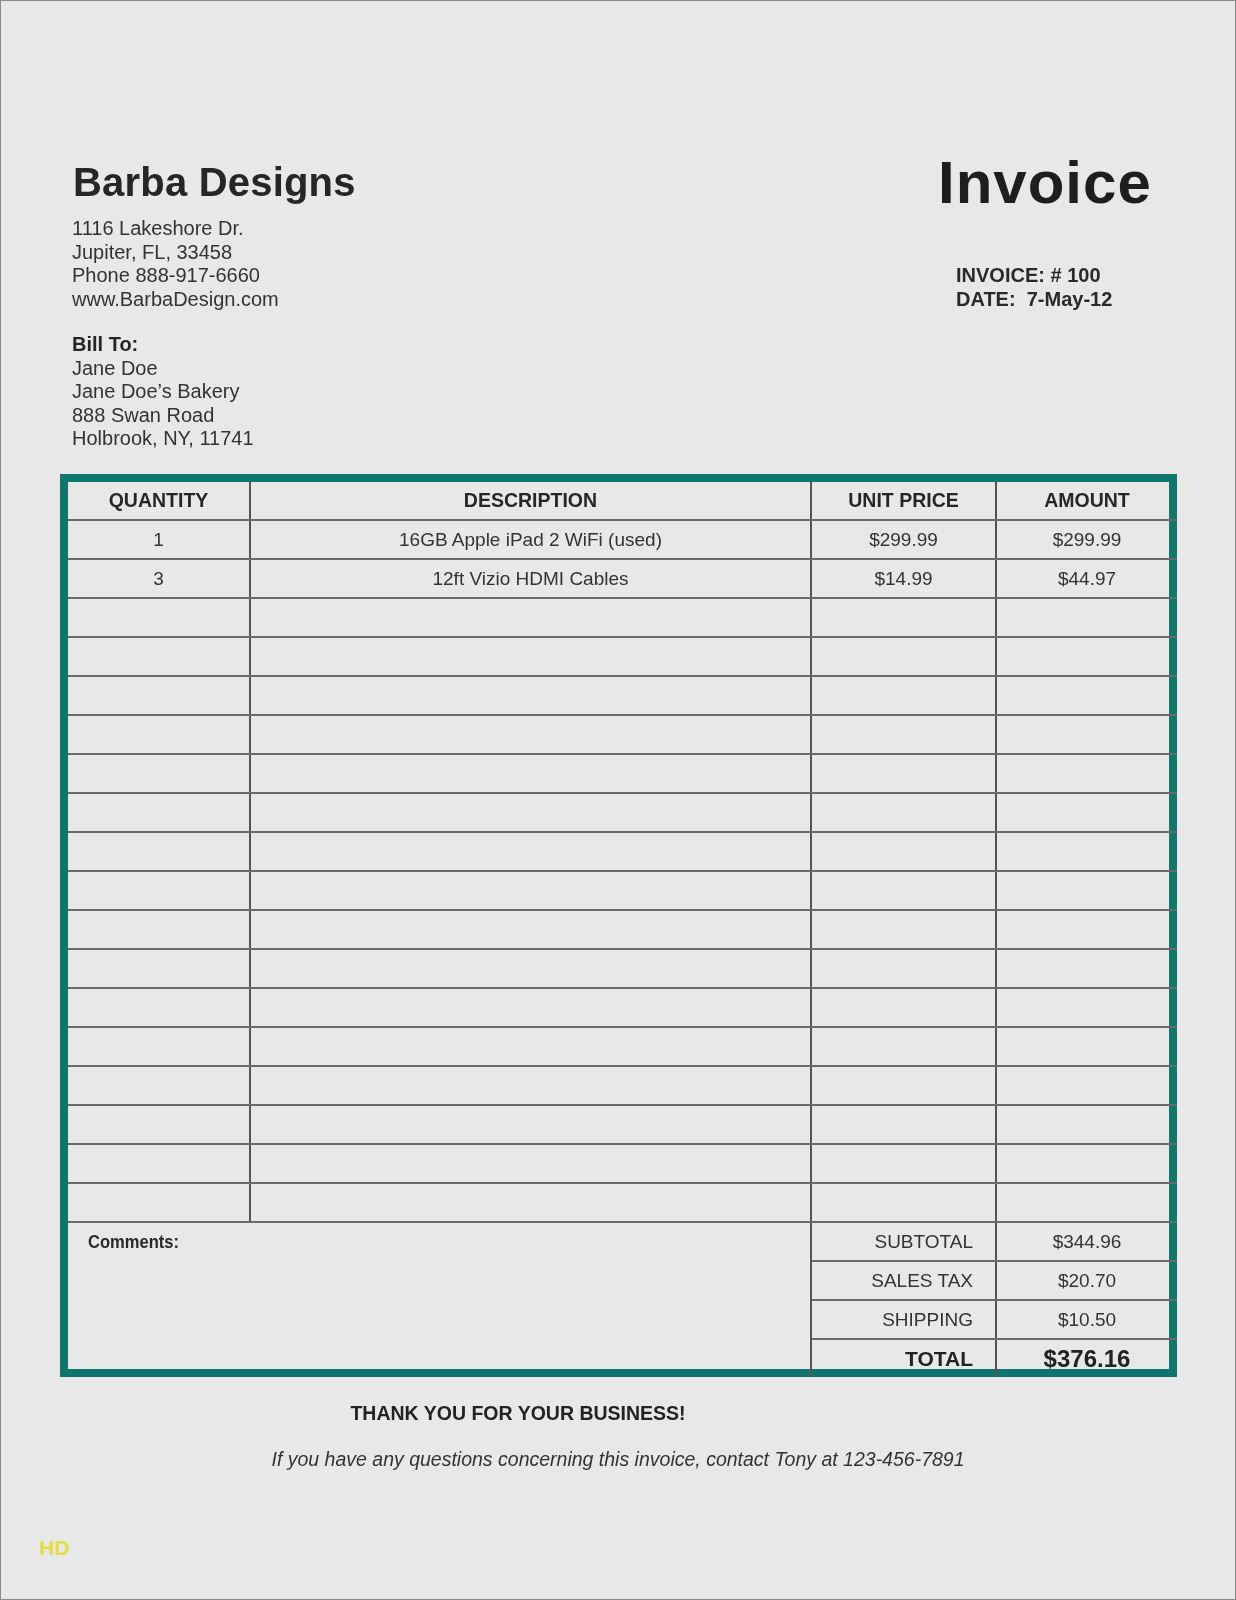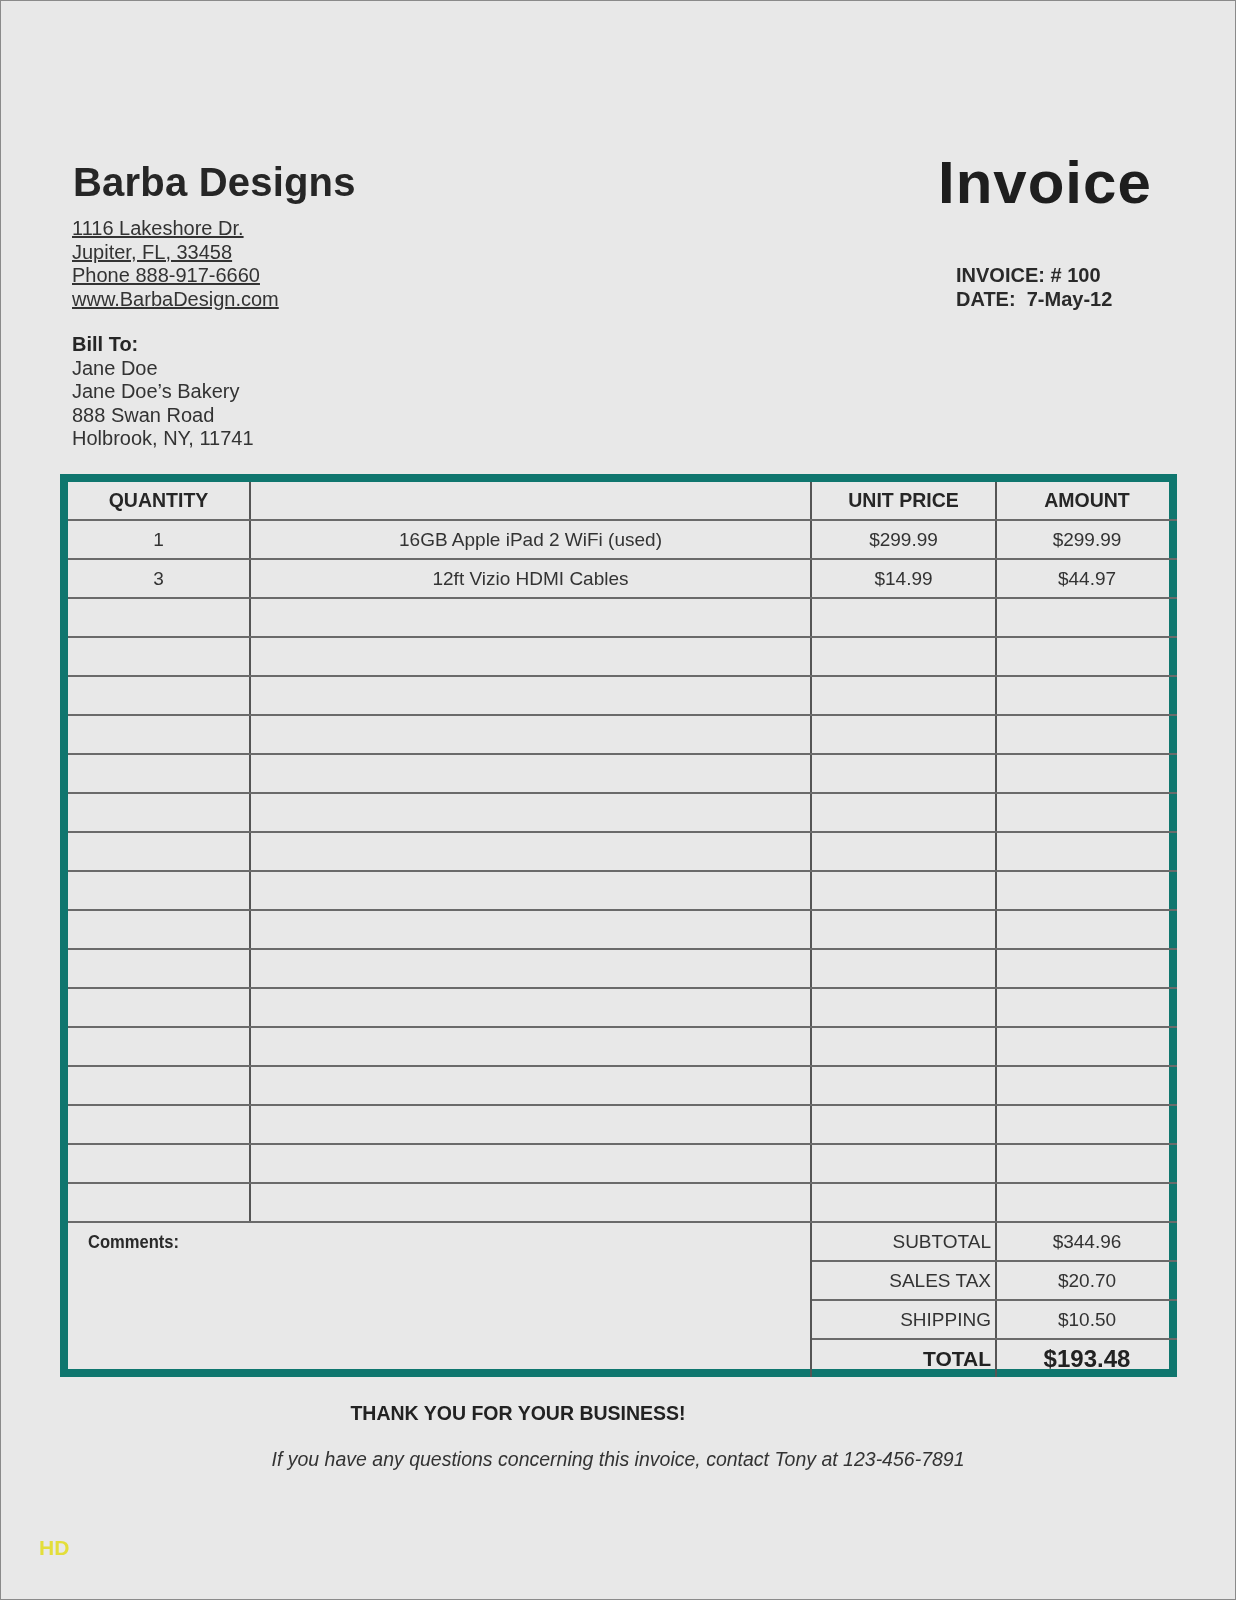--- a/index.html
+++ b/index.html
@@ -12,21 +12,21 @@
   .page-frame {
     position: absolute; left: 0; top: 0; width: 1234px; height: 1598px;
     border: 1px solid #8a8a8a;
   }
   .company-name {
     position: absolute; left: 73px; top: 160px;
     font-size: 40px; font-weight: bold; color: #262626; letter-spacing: 0.2px;
   }
   .company-lines {
     position: absolute; left: 72px; top: 217px;
-    font-size: 20px; line-height: 23.5px; color: #333; text-decoration: underline;
+    font-size: 20px; line-height: 23.5px; color: #333;
   }
   .invoice-title {
     position: absolute; left: 938px; top: 148px;
     font-size: 60px; font-weight: 900; color: #1e1e1e; letter-spacing: 1px;
   }
   .invoice-meta {
     position: absolute; left: 956px; top: 264px;
     font-size: 20px; font-weight: bold; line-height: 23.5px; color: #2a2a2a;
   }
   .meta-row { white-space: pre; }
@@ -40,21 +40,21 @@
     position: absolute; left: 60px; top: 474px; width: 1117px; height: 903px;
     box-sizing: border-box; border: 8px solid #0f766e;
   }
   .hline { position: absolute; height: 2px; background: #6a6a6a; }
   .vline { position: absolute; width: 2px; background: #555; }
   .cell {
     position: absolute; display: flex; align-items: center; justify-content: center;
     font-size: 19px; color: #333; white-space: nowrap;
   }
   .cell.head { font-weight: bold; color: #262626; font-size: 19.5px; }
-  .cell.label-right { justify-content: flex-end; padding-right: 22px; box-sizing: border-box; margin-left: 18px; }
+  .cell.label-right { justify-content: flex-end; padding-right: 22px; box-sizing: border-box; }
   .cell.total { font-weight: bold; font-size: 21px; color: #222; text-align: center; }
   .cell.total-amount { font-weight: bold; font-size: 24px; color: #222; }
   .comments-label {
     position: absolute; left: 20px; top: 750px;
     font-size: 18px; font-weight: bold; color: #2a2a2a; transform: scaleX(0.92); transform-origin: left;
   }
   .thanks {
     position: absolute; left: 0; width: 1036px; top: 1402px; text-align: center;
     font-size: 19.5px; font-weight: bold; color: #222;
   }
@@ -94,20 +94,21 @@
   <div>Holbrook, NY, 11741</div>
 </div>
 
 <div class="table-wrap" id="tbl">
 
   <div class="vline" style="left:181px; top:0; height:741px;"></div>
   <div class="vline" style="left:742px; top:0; height:895px;"></div>
   <div class="vline" style="left:927px; top:0; height:895px;"></div>
 
   <div class="cell head" style="left:0; top:0; width:181px; height:37px;">QUANTITY</div>
+  <div class="cell head" style="left:183px; top:0; width:559px; height:37px;">DESCRIPTION</div>
   <div class="cell head" style="left:744px; top:0; width:183px; height:37px;">UNIT PRICE</div>
   <div class="cell head" style="left:929px; top:0; width:180px; height:37px;">AMOUNT</div>
 
   <div class="cell" style="left:0; top:39px; width:181px; height:37px;">1</div>
   <div class="cell" style="left:183px; top:39px; width:559px; height:37px;">16GB Apple iPad 2 WiFi (used)</div>
   <div class="cell" style="left:744px; top:39px; width:183px; height:37px;">$299.99</div>
   <div class="cell" style="left:929px; top:39px; width:180px; height:37px;">$299.99</div>
 
   <div class="cell" style="left:0; top:78px; width:181px; height:37px;">3</div>
   <div class="cell" style="left:183px; top:78px; width:559px; height:37px;">12ft Vizio HDMI Cables</div>
@@ -116,21 +117,21 @@
 
   <div class="comments-label">Comments:</div>
 
   <div class="cell label-right" style="left:744px; top:741px; width:183px; height:37px;">SUBTOTAL</div>
   <div class="cell" style="left:929px; top:741px; width:180px; height:37px;">$344.96</div>
   <div class="cell label-right" style="left:744px; top:780px; width:183px; height:37px;">SALES TAX</div>
   <div class="cell" style="left:929px; top:780px; width:180px; height:37px;">$20.70</div>
   <div class="cell label-right" style="left:744px; top:819px; width:183px; height:37px;">SHIPPING</div>
   <div class="cell" style="left:929px; top:819px; width:180px; height:37px;">$10.50</div>
   <div class="cell label-right total" style="left:744px; top:858px; width:183px; height:37px;">TOTAL</div>
-  <div class="cell total-amount" style="left:929px; top:858px; width:180px; height:37px;">$193.48</div>
+  <div class="cell total-amount" style="left:929px; top:858px; width:180px; height:37px;">$376.16</div>
 <div class="hline" style="left: 0px; width: 1109px; top: 37px;"></div>
     <div class="hline" style="left: 0px; width: 1109px; top: 76px;"></div>
     <div class="hline" style="left: 0px; width: 1109px; top: 115px;"></div>
     <div class="hline" style="left: 0px; width: 1109px; top: 154px;"></div>
     <div class="hline" style="left: 0px; width: 1109px; top: 193px;"></div>
     <div class="hline" style="left: 0px; width: 1109px; top: 232px;"></div>
     <div class="hline" style="left: 0px; width: 1109px; top: 271px;"></div>
     <div class="hline" style="left: 0px; width: 1109px; top: 310px;"></div>
     <div class="hline" style="left: 0px; width: 1109px; top: 349px;"></div>
     <div class="hline" style="left: 0px; width: 1109px; top: 388px;"></div>

